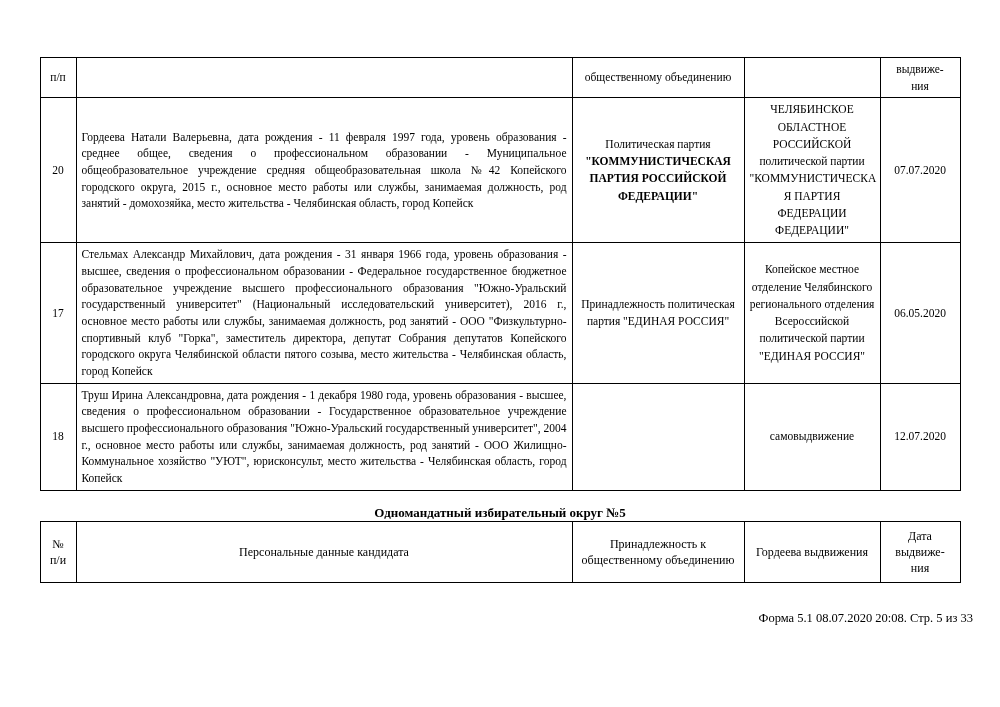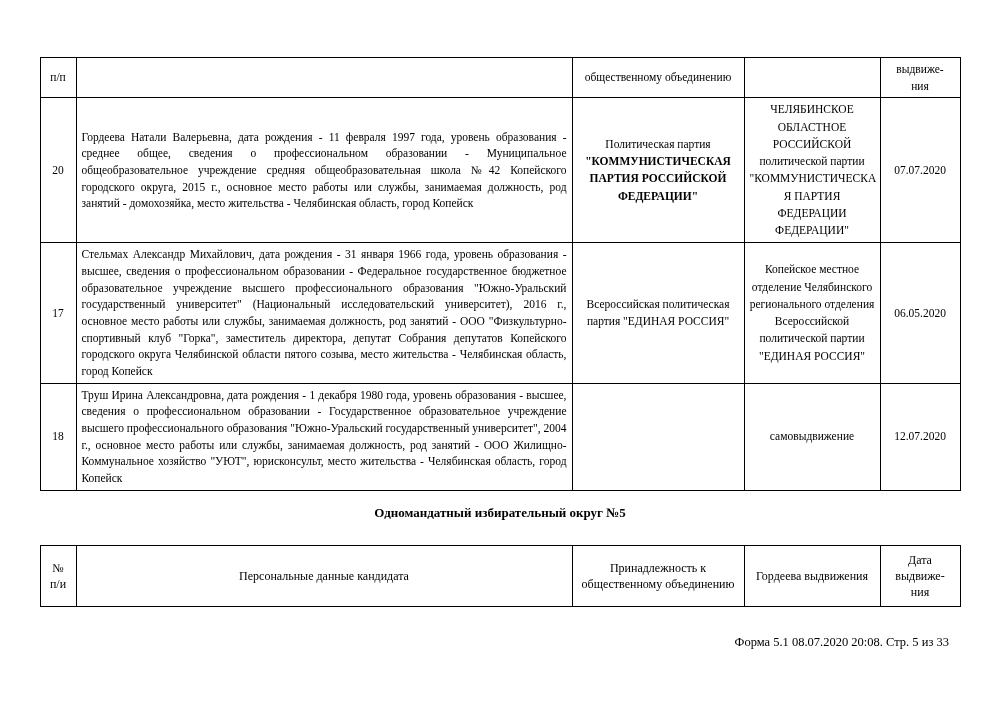--- a/index.html
+++ b/index.html
@@ -53,42 +53,42 @@
 
   .assoc-block { line-height: 1.5; }
   .assoc-line-bold { font-weight: bold; }
 
   .subj-block { line-height: 1.5; }
 
   .title-center {
     text-align: center;
     font-weight: bold;
     font-size: 13px;
-    margin: 14px 0 24px 0;
+    margin: 14px 0 0 0;
   }
 
   table.head-table {
     border-collapse: collapse;
     table-layout: fixed;
     width: 920px;
     margin: 0 auto;
   }
   table.head-table td {
     border: 1px solid #000000;
     text-align: center;
     vertical-align: middle;
     font-size: 12px;
     padding: 6px 4px;
     height: 48px;
     line-height: 1.35;
   }
   .footer-line {
     text-align: right;
     font-size: 12.5px;
-    margin: 28px 40px 0 0;
+    margin: 28px 16px 0 0;
   }
   .nowrap-sub { display: block; }
   .spacer-top { height: 46px; }
 </style>
 </head>
 <body>
 
 <div class="page">
 
   <div class="spacer-top"></div>
@@ -137,21 +137,21 @@
           </div>
         </td>
         <td class="cell-center">07.07.2020</td>
       </tr>
 
       <tr>
         <td class="cell-center">17</td>
         <td class="cell-justify">Стельмах Александр Михайлович, дата рождения - 31 января 1966 года, уровень образования - высшее, сведения о профессиональном образовании - Федеральное государственное бюджетное образовательное учреждение высшего профессионального образования "Южно-Уральский государственный университет" (Национальный исследовательский университет), 2016 г., основное место работы или службы, занимаемая должность, род занятий - ООО "Физкультурно-спортивный клуб "Горка", заместитель директора, депутат Собрания депутатов Копейского городского округа Челябинской области пятого созыва, место жительства - Челябинская область, город Копейск</td>
         <td class="cell-center">
           <div class="assoc-block">
-            <span class="nowrap-sub">Всероссийская политическая</span>
+            <span class="nowrap-sub">Принадлежность политическая</span>
             <span class="nowrap-sub">партия "ЕДИНАЯ РОССИЯ"</span>
           </div>
         </td>
         <td class="cell-center">
           <div class="subj-block">
             <span class="nowrap-sub">Копейское местное</span>
             <span class="nowrap-sub">отделение Челябинского</span>
             <span class="nowrap-sub">регионального отделения</span>
             <span class="nowrap-sub">Всероссийской</span>
             <span class="nowrap-sub">политической партии</span>

